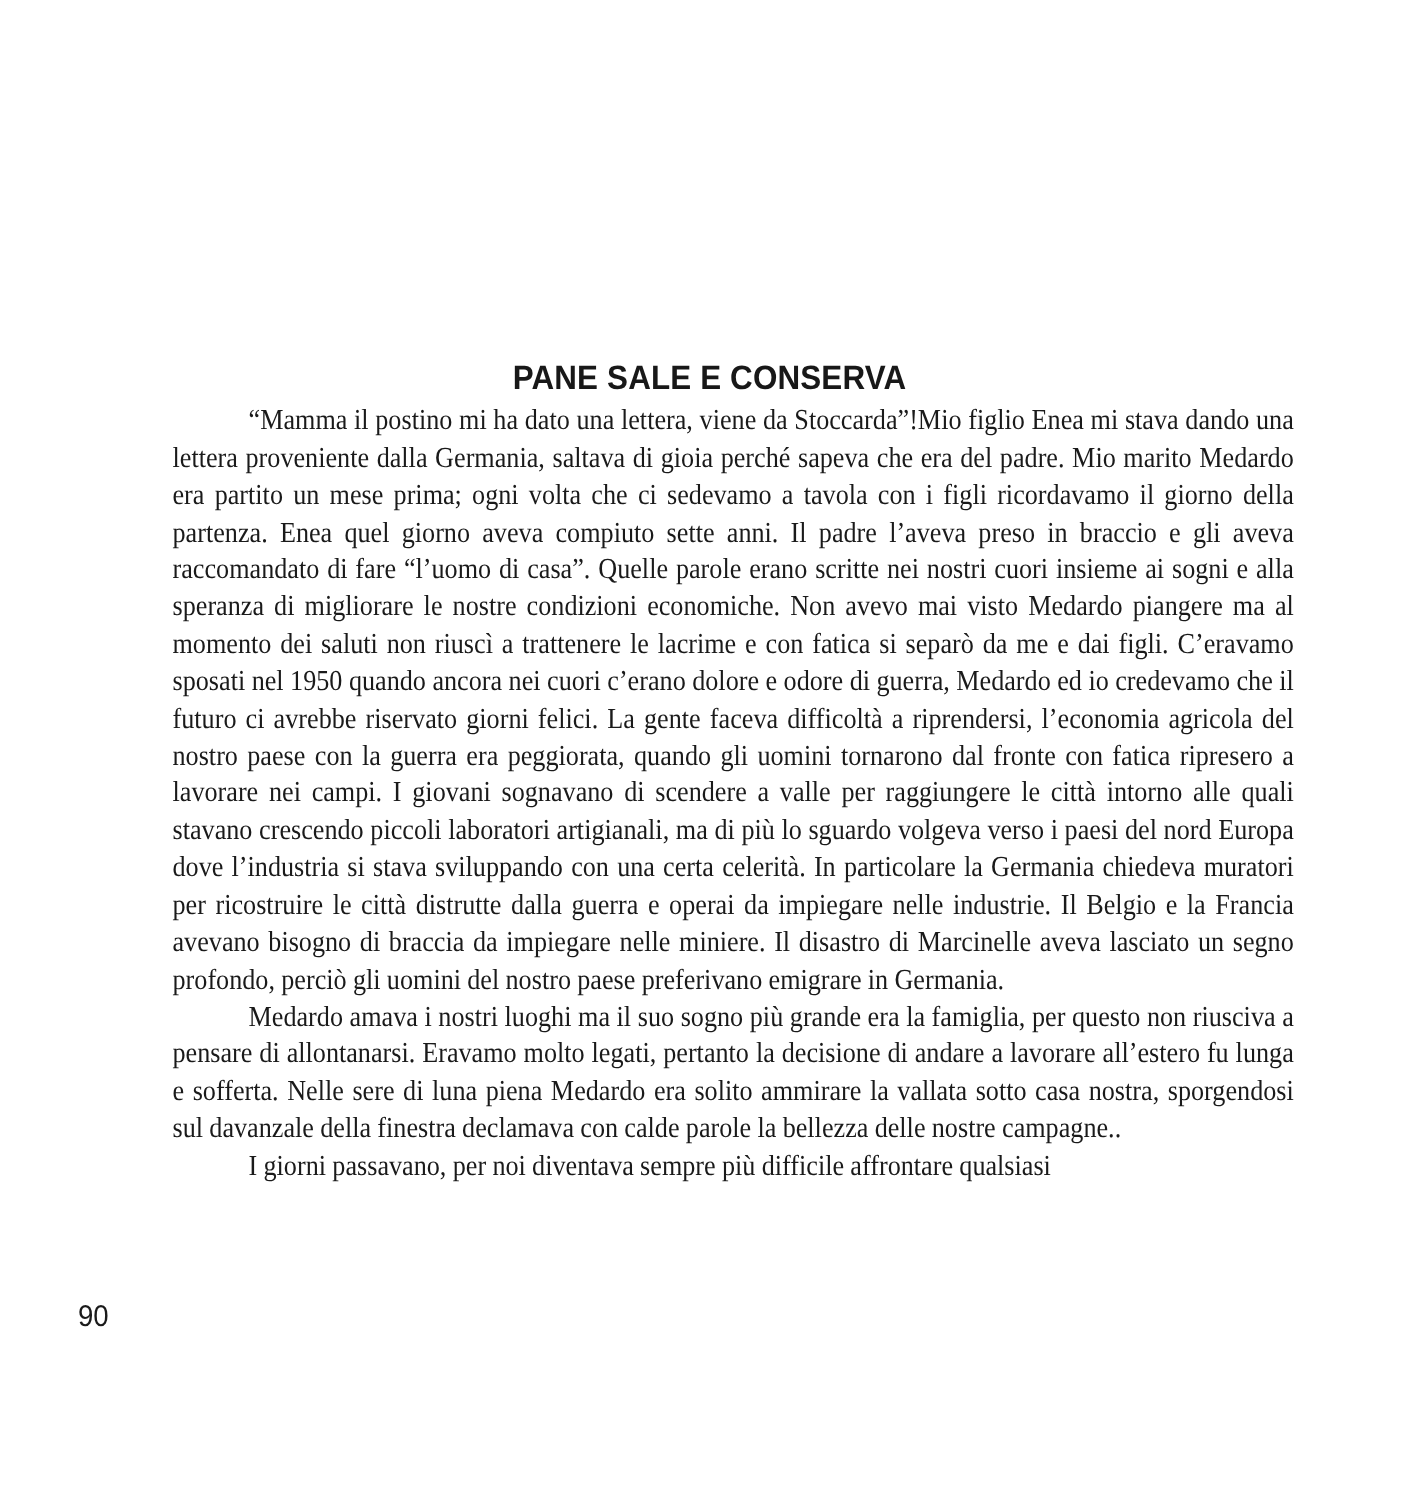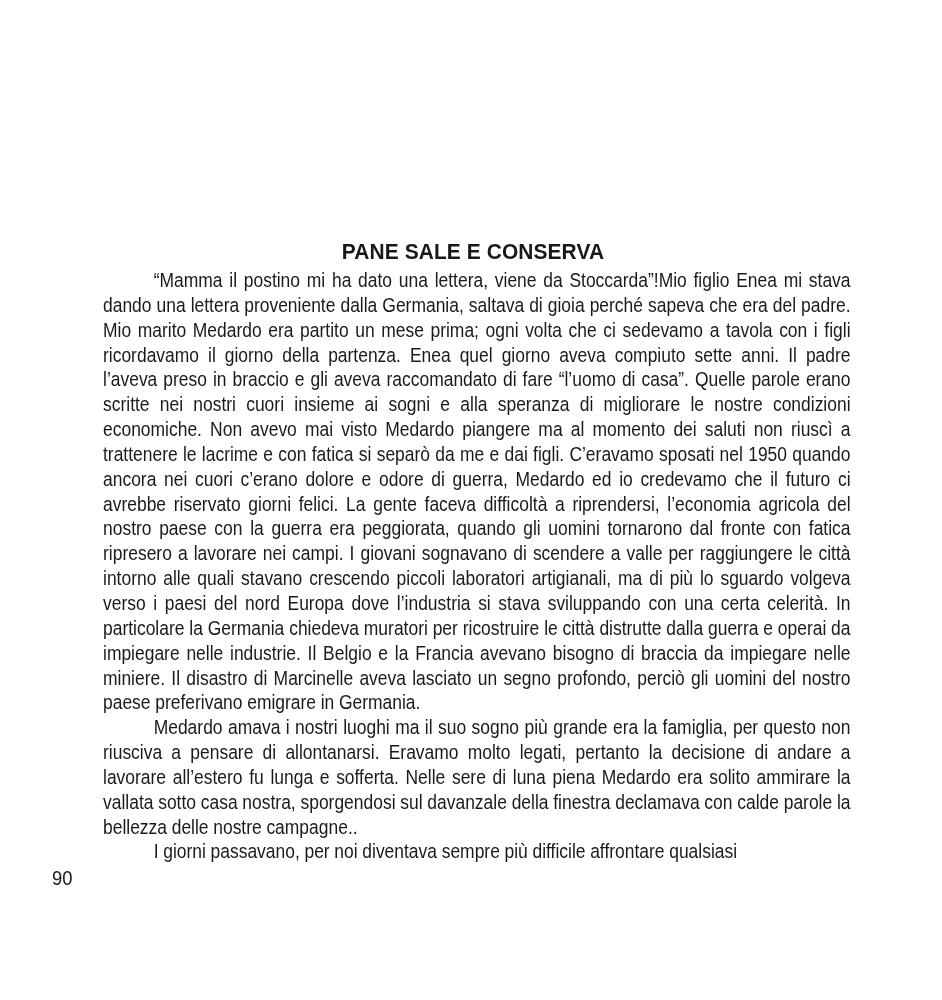--- a/index.html
+++ b/index.html
@@ -43,23 +43,24 @@
     font-stretch: condensed;
     transform: scaleX(0.93);
     transform-origin: center top;
     color: #181818;
     line-height: 28px;
     white-space: nowrap;
   }
 
   .body-block {
     position: absolute;
-    left: 4px;
+    left: 16px;
     top: 269px;
     width: 748px;
+    font-family: Liberation Serif, serif;
   }
 
   p.para {
     margin: 0;
     text-align: justify;
     text-justify: inter-word;
     font-size: 19.3px;
     line-height: 24.85px;
     color: #1a1a1a;
     text-indent: 56px;

